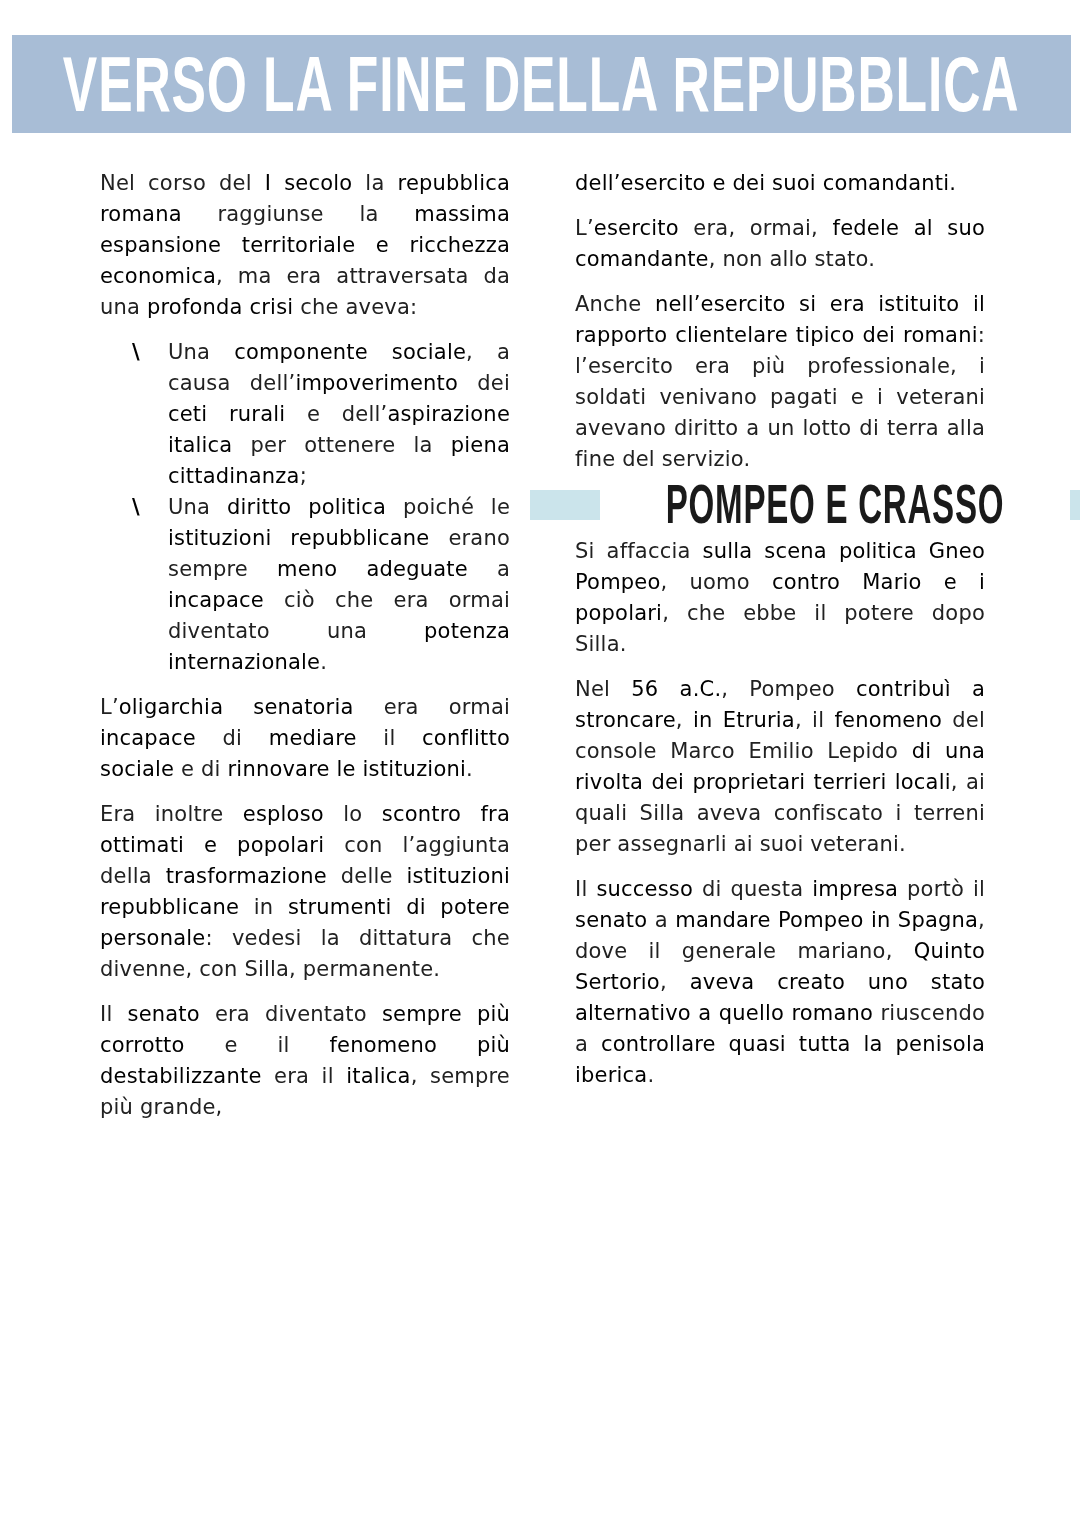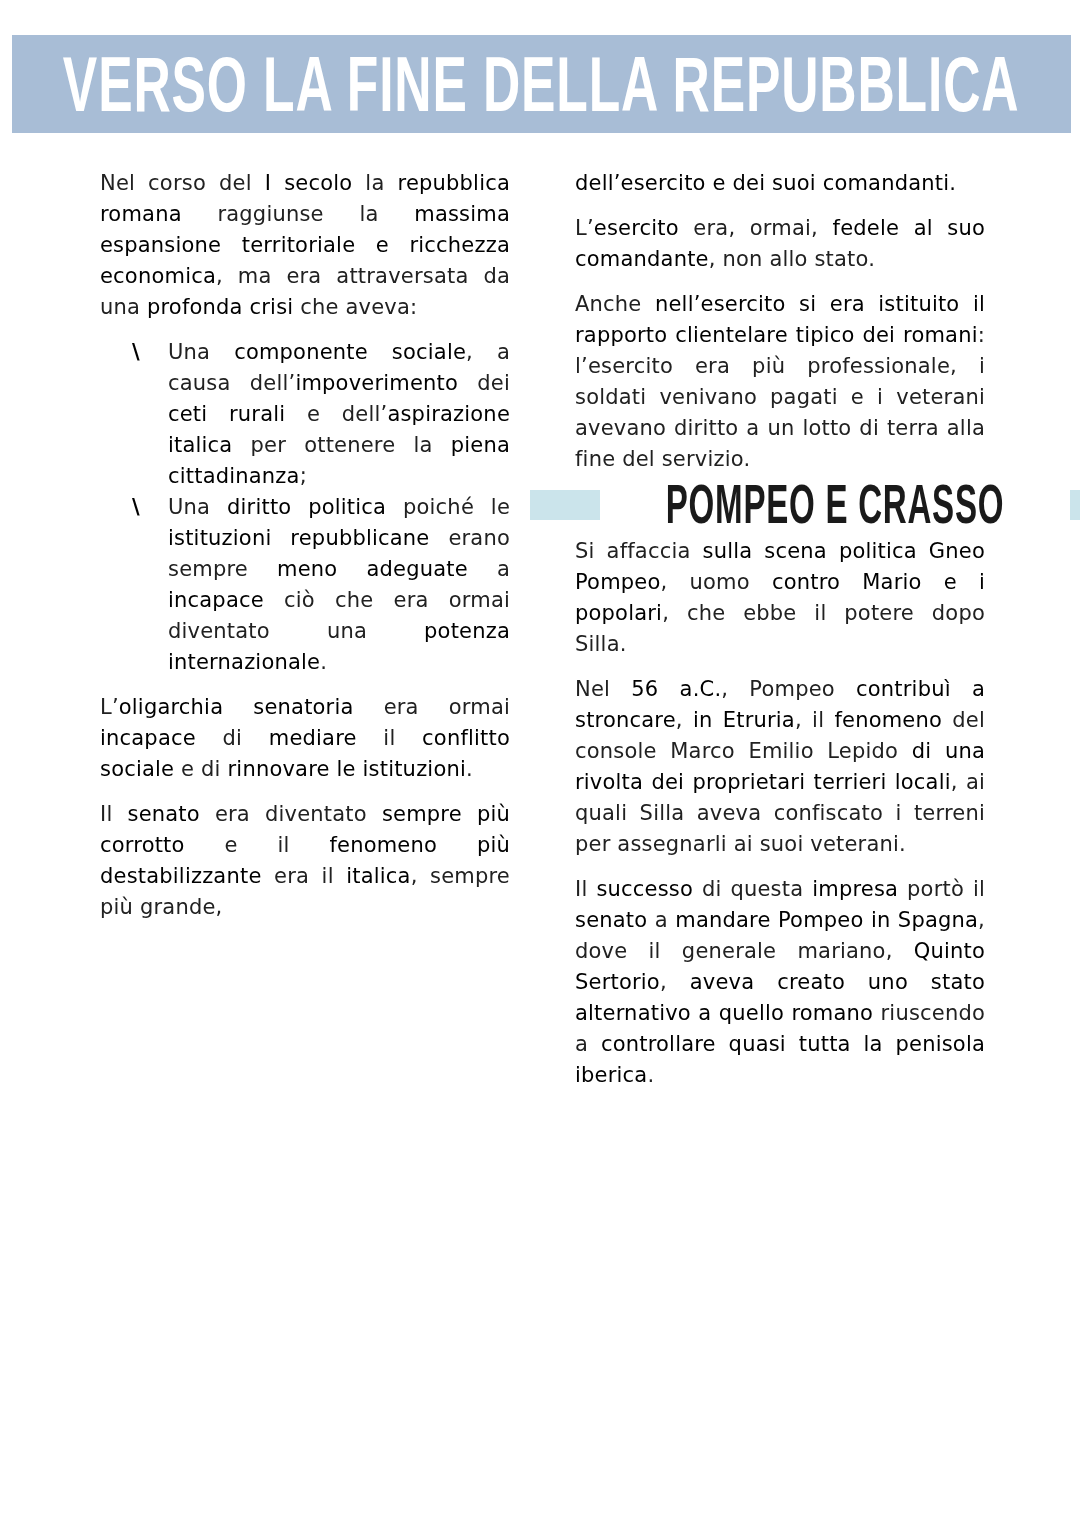--- a/index.html
+++ b/index.html
@@ -94,20 +94,21 @@
           <span class="marker">\</span>
           <span>Una <b>componente sociale</b>, a causa dell’<b>impoverimento</b> dei <b>ceti rurali</b> e dell’<b>aspirazione italica</b> per ottenere la <b>piena cittadinanza</b>;</span>
         </div>
         <div class="bullet">
           <span class="marker">\</span>
           <span>Una <b>diritto politica</b> poiché le <b>istituzioni repubblicane</b> erano sempre <b>meno adeguate</b> a <b>incapace</b> ciò che era ormai diventato una <b>potenza internazionale</b>.</span>
         </div>
       </div>
 
       <p>L’<b>oligarchia senatoria</b> era ormai <b>incapace</b> di <b>mediare</b> il <b>conflitto sociale</b> e di <b>rinnovare le istituzioni</b>.</p>
+      <p>Era inoltre <b>esploso</b> lo <b>scontro fra ottimati e popolari</b> con l’aggiunta della <b>trasformazione</b> delle <b>istituzioni repubblicane</b> in <b>strumenti di potere personale</b>: vedesi la dittatura che divenne, con Silla, permanente.</p>
       <p>Il <b>senato</b> era diventato <b>sempre più corrotto</b> e il <b>fenomeno più destabilizzante</b> era il <b>italica</b>, sempre più grande,</p>
     </section>
 
     <section class="col">
       <p><b>dell’esercito e dei suoi comandanti.</b></p>
       <p>L’<b>esercito</b> era, ormai, <b>fedele al suo comandante</b>, non allo stato.</p>
       <p>Anche <b>nell’esercito si era istituito il rapporto clientelare tipico dei romani</b>: l’esercito era più professionale, i soldati venivano pagati e i veterani avevano diritto a un lotto di terra alla fine del servizio.</p>
 
       <div class="section-heading">
         <span class="bar bar-left"></span>

